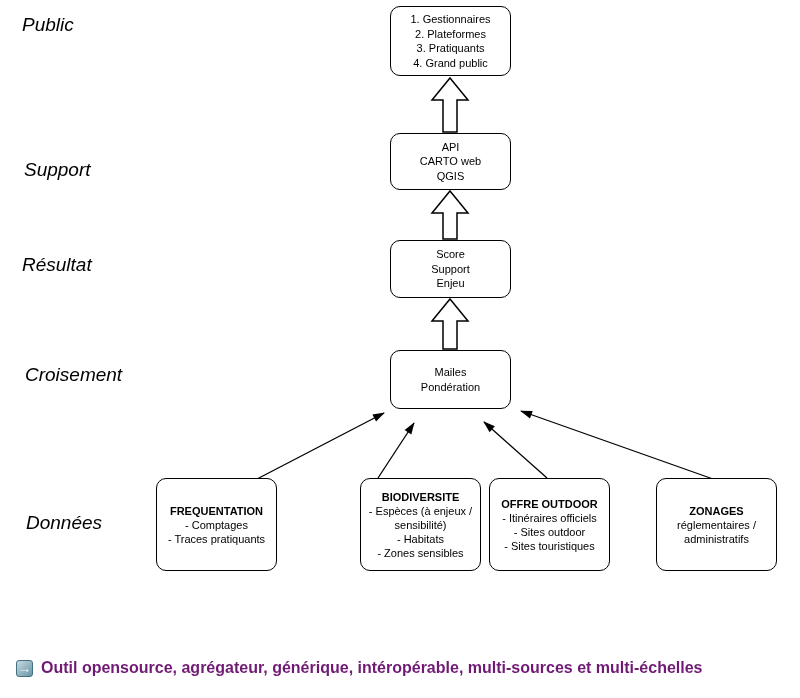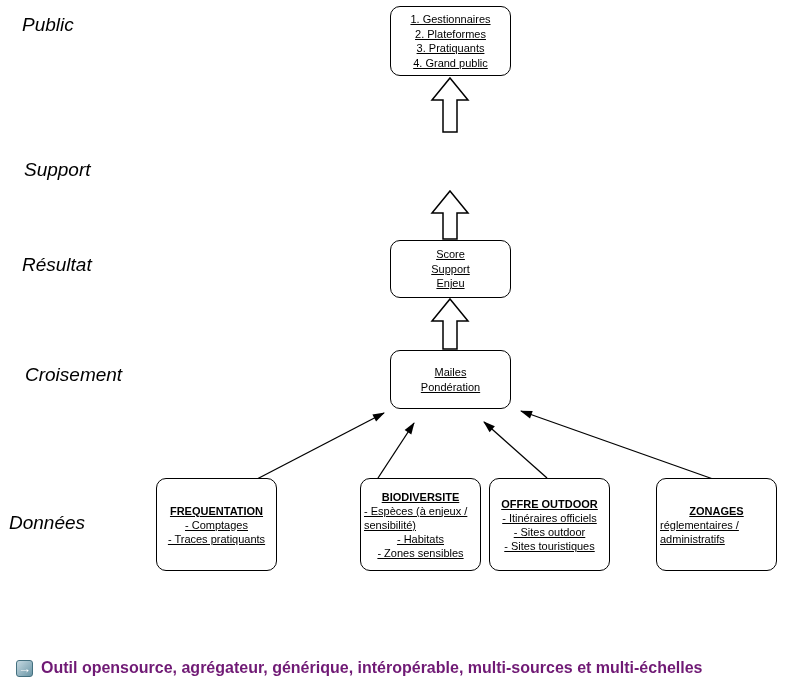--- a/index.html
+++ b/index.html
@@ -29,24 +29,24 @@
   .node {
     position: absolute;
     box-sizing: border-box;
     border: 1.4px solid #000000;
     border-radius: 10px;
     background: #ffffff;
     display: flex;
     flex-direction: column;
     justify-content: center;
     align-items: center;
+    text-align: center;
     font-size: 11px;
     line-height: 14.5px;
     padding: 2px 3px;
-    text-decoration: underline;
   }
   .node .ttl { font-weight: bold; }
   .mid { left: 390px; width: 121px; }
   .data-box { top: 478px; width: 121px; height: 93px; line-height: 14px; }
   .footer {
     position: absolute;
     left: 16px;
     top: 654px;
     height: 28px;
     display: flex;
@@ -96,29 +96,34 @@
     <line x1="257" y1="479" x2="384" y2="413" stroke="#000000" stroke-width="1.3" marker-end="url(#arrhead)"></line>
     <line x1="378" y1="478" x2="414" y2="423" stroke="#000000" stroke-width="1.3" marker-end="url(#arrhead)"></line>
     <line x1="547" y1="478" x2="484" y2="422" stroke="#000000" stroke-width="1.3" marker-end="url(#arrhead)"></line>
     <line x1="713" y1="479" x2="521" y2="411" stroke="#000000" stroke-width="1.3" marker-end="url(#arrhead)"></line>
   </svg>
 
   <div class="level-label" style="left:22px; top:14px;">Public</div>
   <div class="level-label" style="left:24px; top:159px;">Support</div>
   <div class="level-label" style="left:22px; top:254px;">Résultat</div>
   <div class="level-label" style="left:25px; top:364px;">Croisement</div>
-  <div class="level-label" style="left:9px; top:512px;text-align:right;">Données</div>
+  <div class="level-label" style="left:26px; top:512px;text-align:right;">Données</div>
 
   <div class="node mid" style="top:6px; height:70px;">
     <div>1. Gestionnaires</div>
     <div>2. Plateformes</div>
     <div>3. Pratiquants</div>
     <div>4. Grand public</div>
   </div>
 
+  <div class="node mid" style="top:133px; height:57px;">
+    <div>API</div>
+    <div>CARTO web</div>
+    <div>QGIS</div>
+  </div>
 
   <div class="node mid" style="top:240px; height:58px;">
     <div>Score</div>
     <div>Support</div>
     <div>Enjeu</div>
   </div>
 
   <div class="node mid" style="top:350px; height:59px;">
     <div>Mailes</div>
     <div>Pondération</div>

